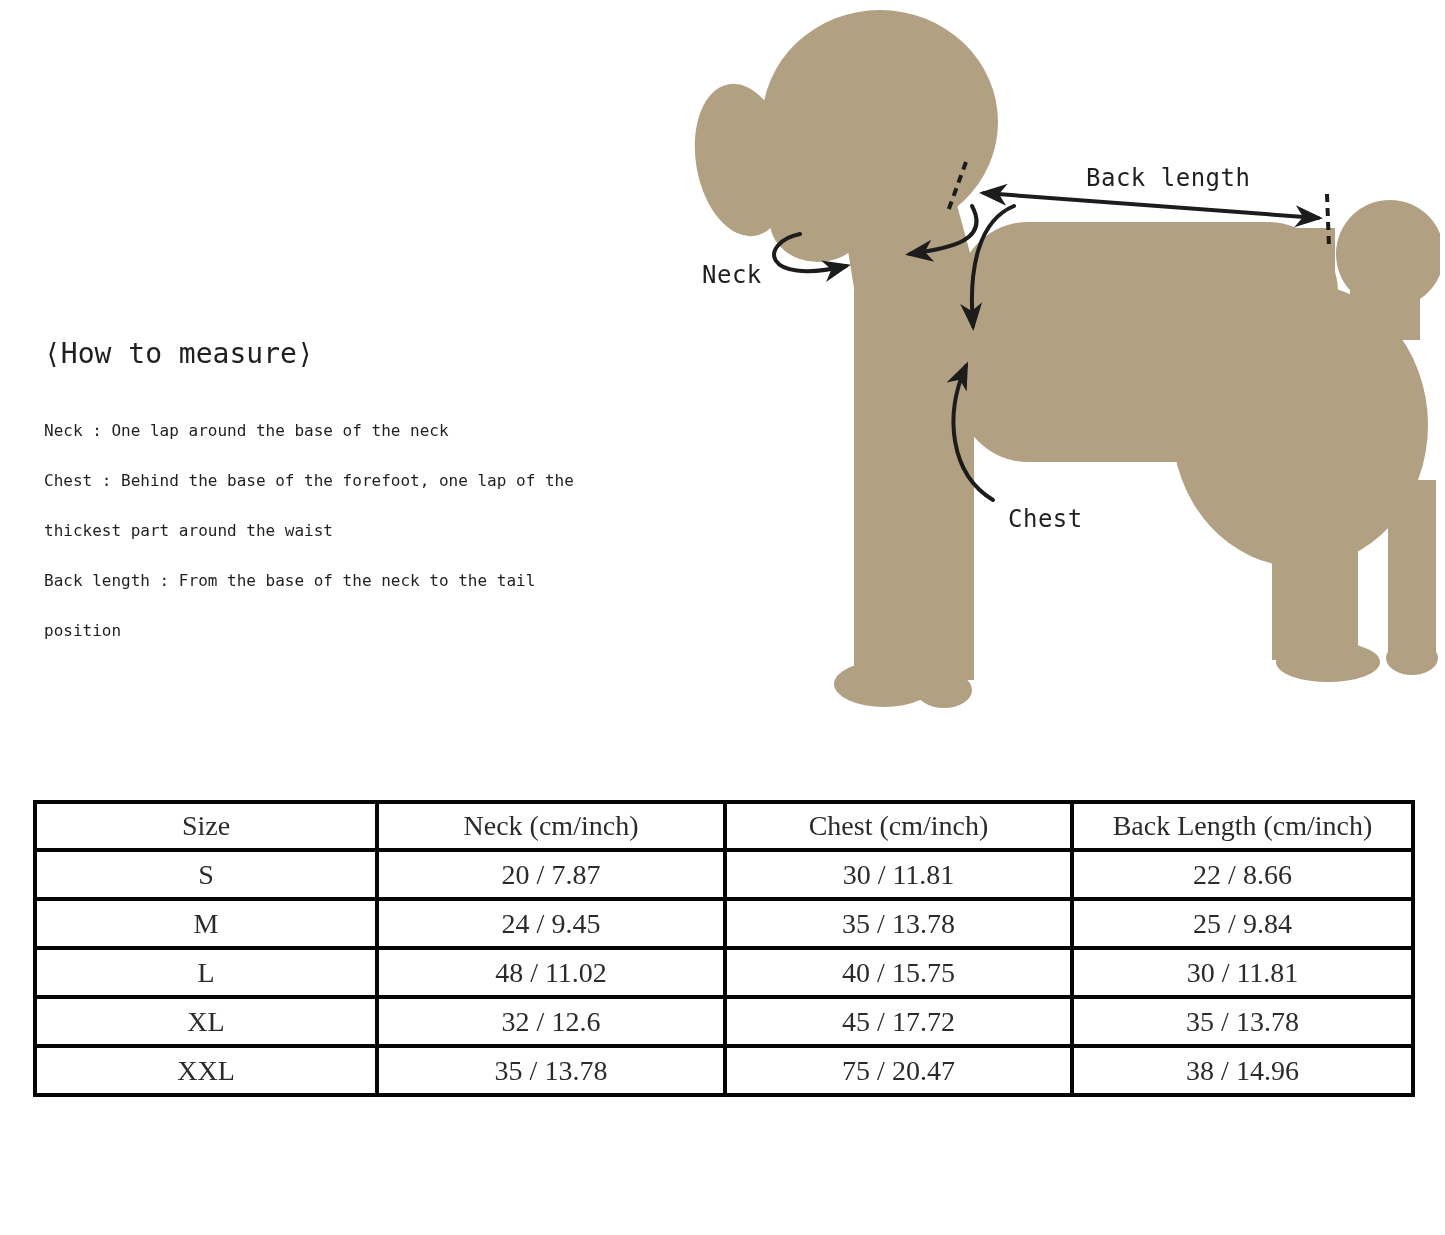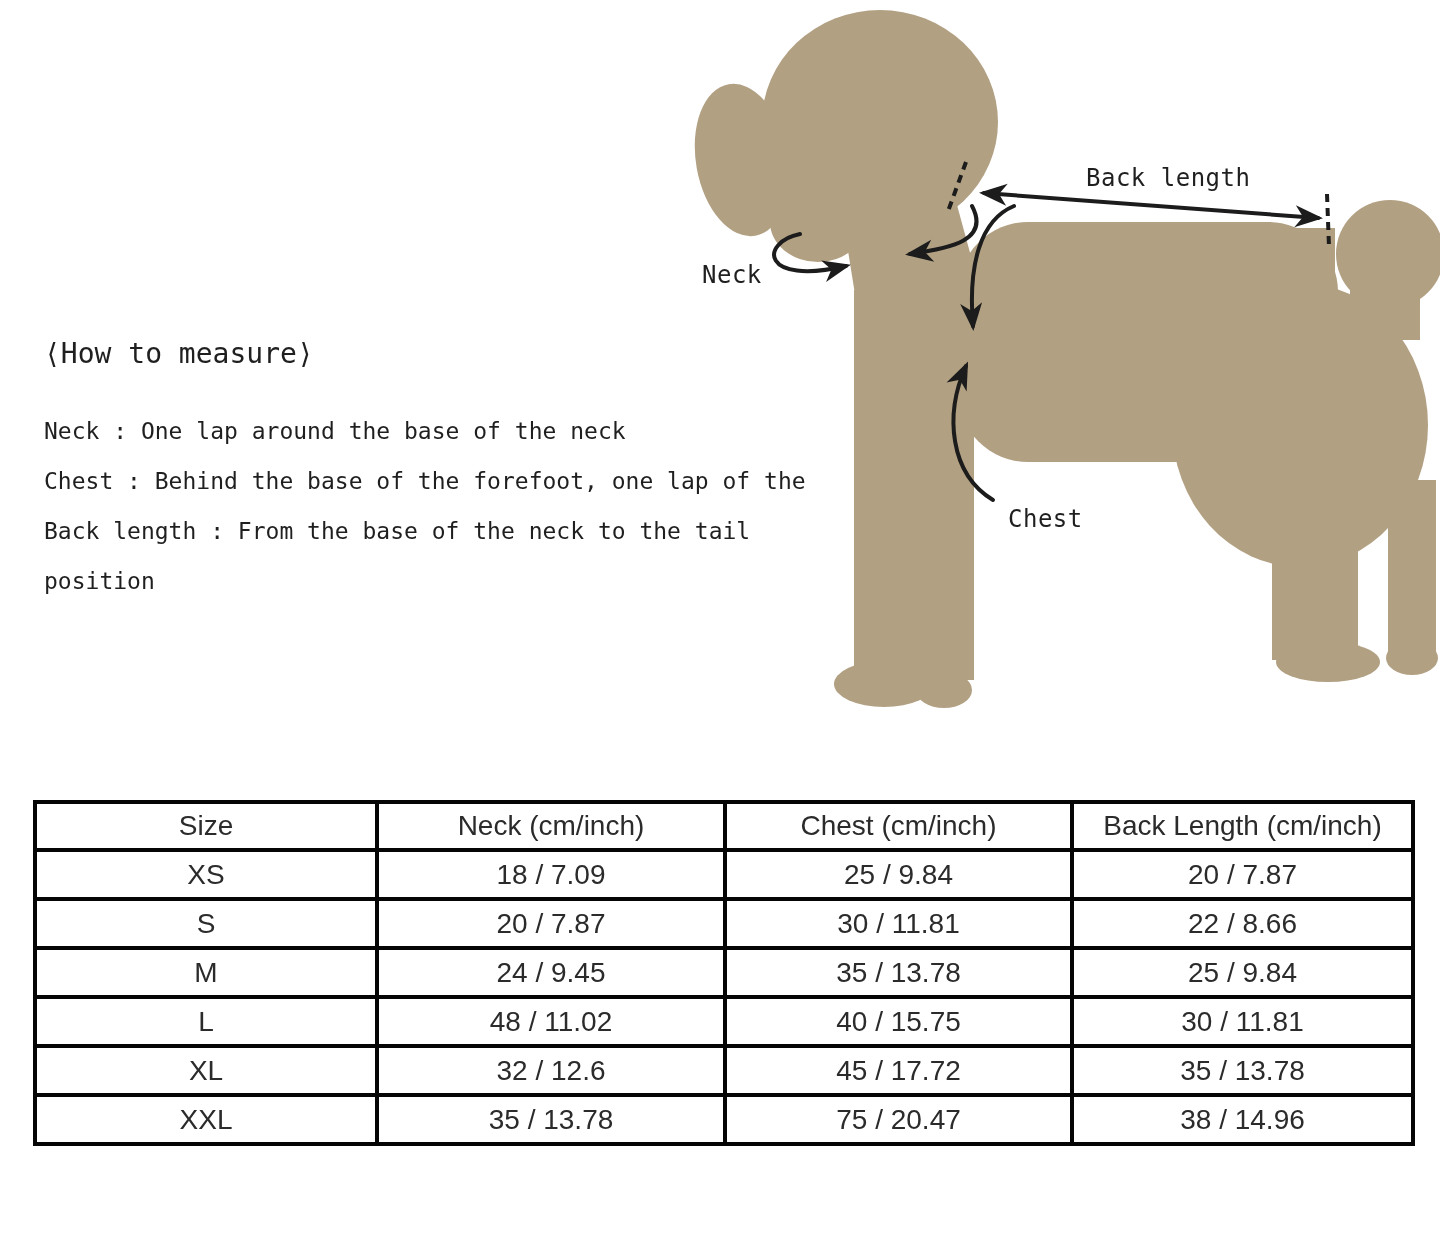--- a/index.html
+++ b/index.html
@@ -19,21 +19,21 @@
     top: 340px;
     color: #1f1f1f;
   }
   .measure-title {
     font-size: 28px;
     line-height: 28px;
     margin: 0 0 38px 0;
     white-space: pre;
   }
   .measure-line {
-    font-size: 23px;
+    font-size: 16px;
     line-height: 50px;
     white-space: pre;
   }
 
   
   .dog-figure {
     position: absolute;
     left: 660px;
     top: 0;
     width: 780px;
@@ -48,21 +48,21 @@
   .dash-line  { fill: none; stroke-width: 4; stroke-linecap: butt; stroke-dasharray: 8 6; }
 
   
   .size-table {
     position: absolute;
     left: 33px;
     top: 800px;
     width: 1382px;
     border-collapse: collapse;
     table-layout: fixed;
-    font-family: Liberation Sans, sans-serif;
+    font-family: Liberation Serif, serif;
     font-size: 28px;
     color: #2b2b2b;
   }
   .size-table th, .size-table td {
     border: 4px solid #050505;
     text-align: center;
     vertical-align: middle;
     font-weight: 400;
     padding: 0;
   }
@@ -71,20 +71,21 @@
 </style>
 </head>
 <body>
 
 <div class="page">
 
   <div class="measure-text">
     <div class="measure-title">⟨How to measure⟩</div>
     <div class="measure-line">Neck : One lap around the base of the neck</div>
     <div class="measure-line">Chest : Behind the base of the forefoot, one lap of the</div>
+    <div class="measure-line">thickest part around the waist</div>
     <div class="measure-line">Back length : From the base of the neck to the tail</div>
     <div class="measure-line">position</div>
   </div>
 
   <svg class="dog-figure" viewBox="660 0 780 760">
     <defs>
       <marker id="ah" markerUnits="userSpaceOnUse" markerWidth="34" markerHeight="28" refX="25" refY="14" orient="auto">
         <path d="M2,3 L30,14 L2,25 L10,14 Z" fill="#1c1c1c"></path>
       </marker>
       <marker id="ahr" markerUnits="userSpaceOnUse" markerWidth="34" markerHeight="28" refX="25" refY="14" orient="auto-start-reverse">
@@ -138,26 +139,20 @@
     <thead>
       <tr>
         <th>Size</th>
         <th>Neck (cm/inch)</th>
         <th>Chest (cm/inch)</th>
         <th>Back Length (cm/inch)</th>
       </tr>
     </thead>
     <tbody>
       <tr>
-        <td>XS</td>
-        <td>18 / 7.09</td>
-        <td>25 / 9.84</td>
-        <td>20 / 7.87</td>
-      </tr>
-      <tr>
         <td>S</td>
         <td>20 / 7.87</td>
         <td>30 / 11.81</td>
         <td>22 / 8.66</td>
       </tr>
       <tr>
         <td>M</td>
         <td>24 / 9.45</td>
         <td>35 / 13.78</td>
         <td>25 / 9.84</td>

